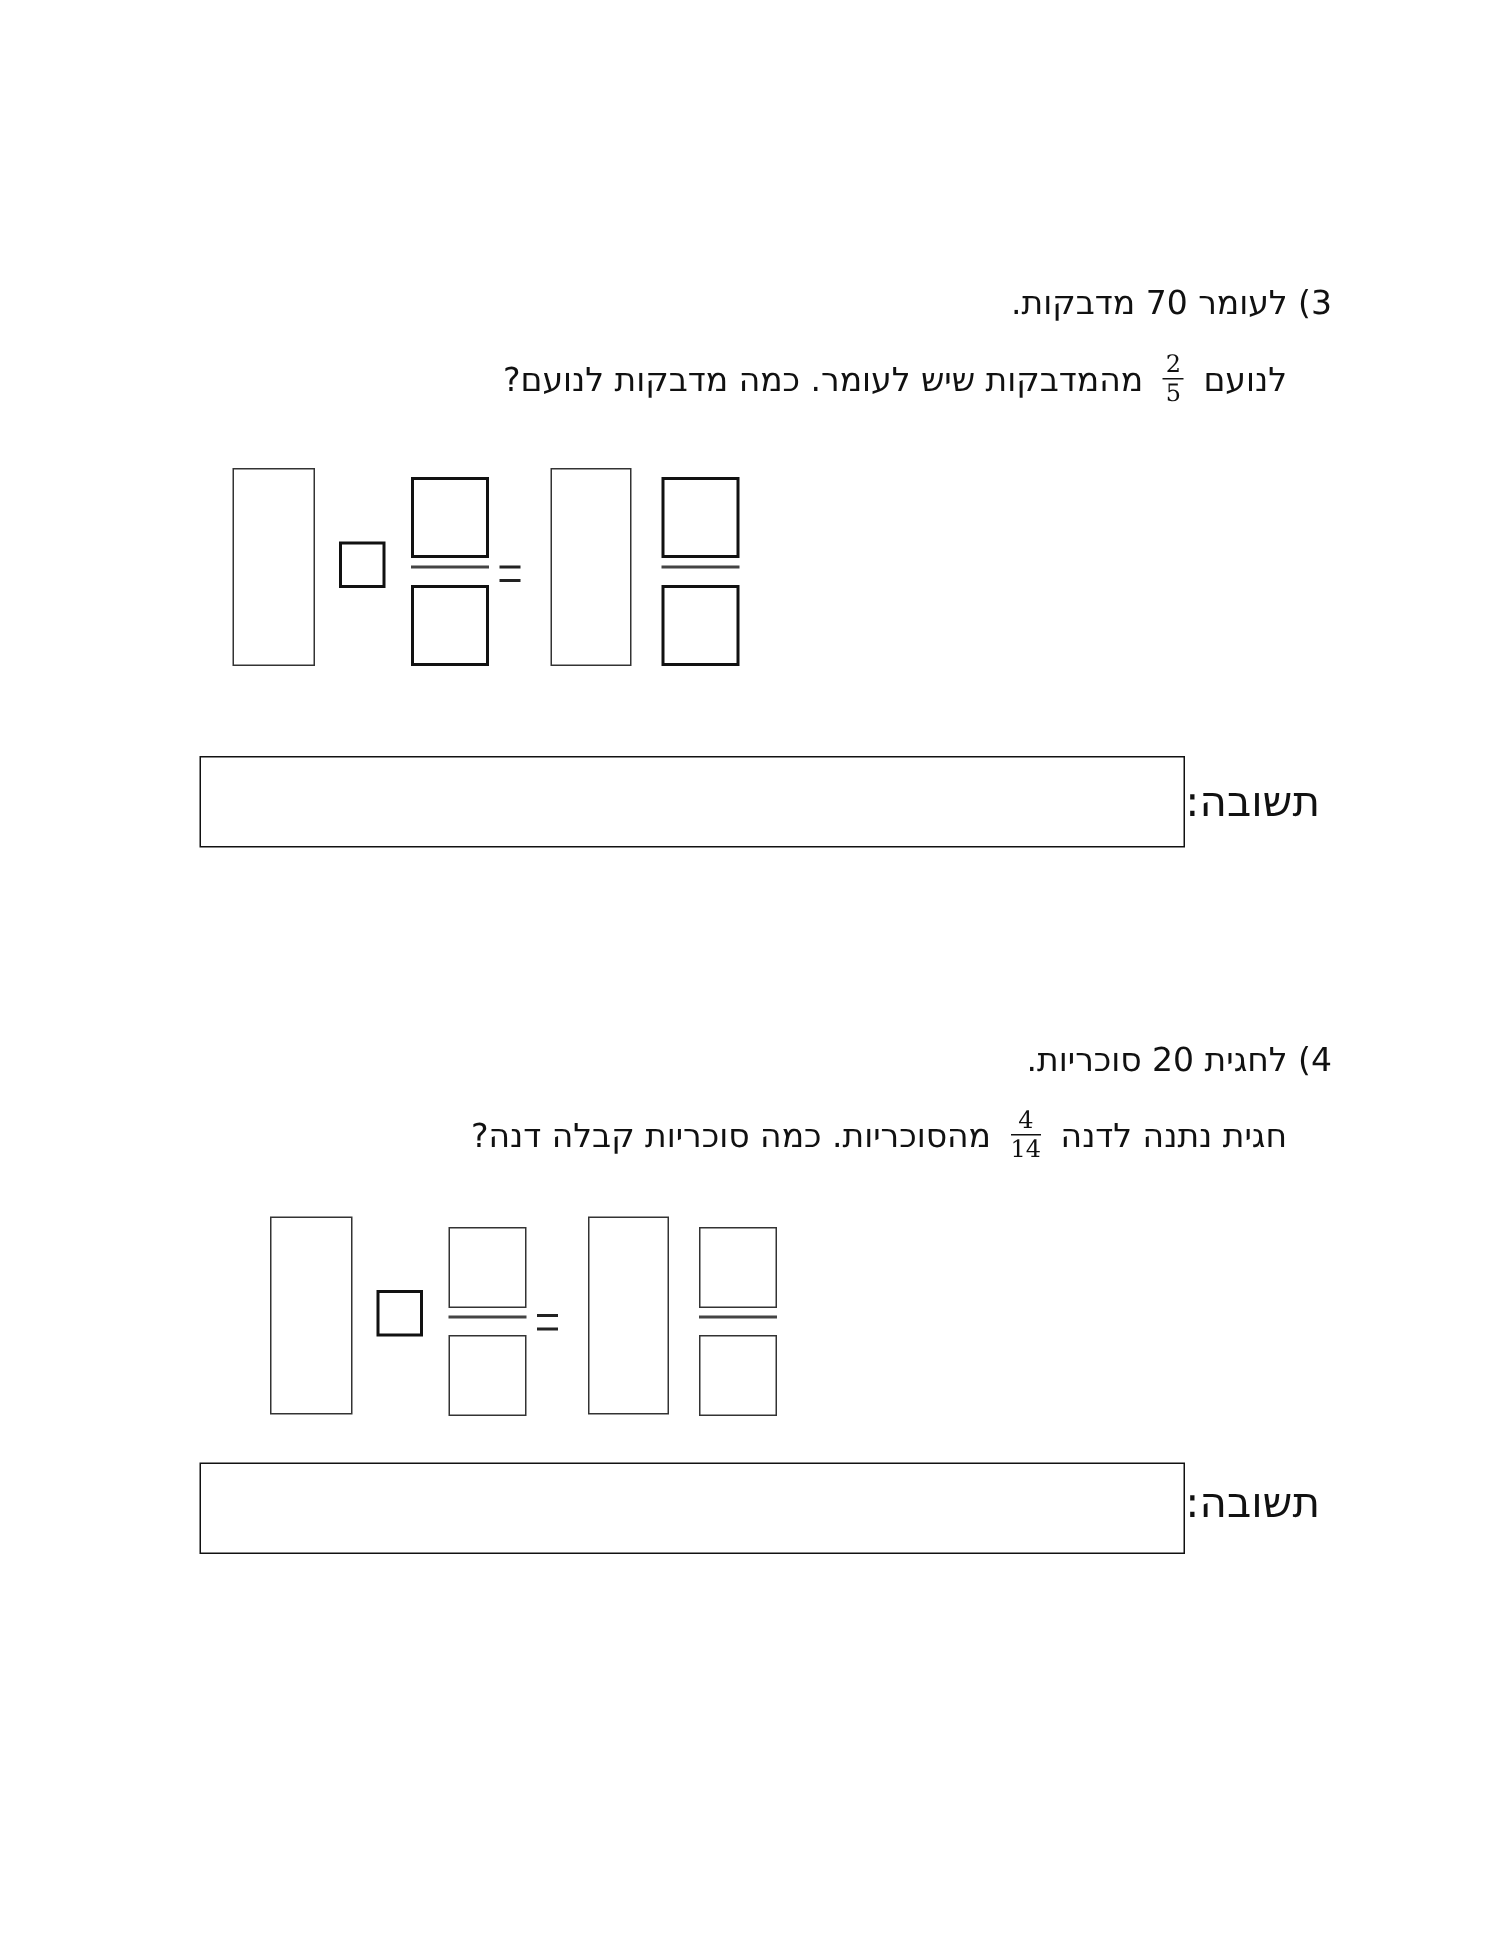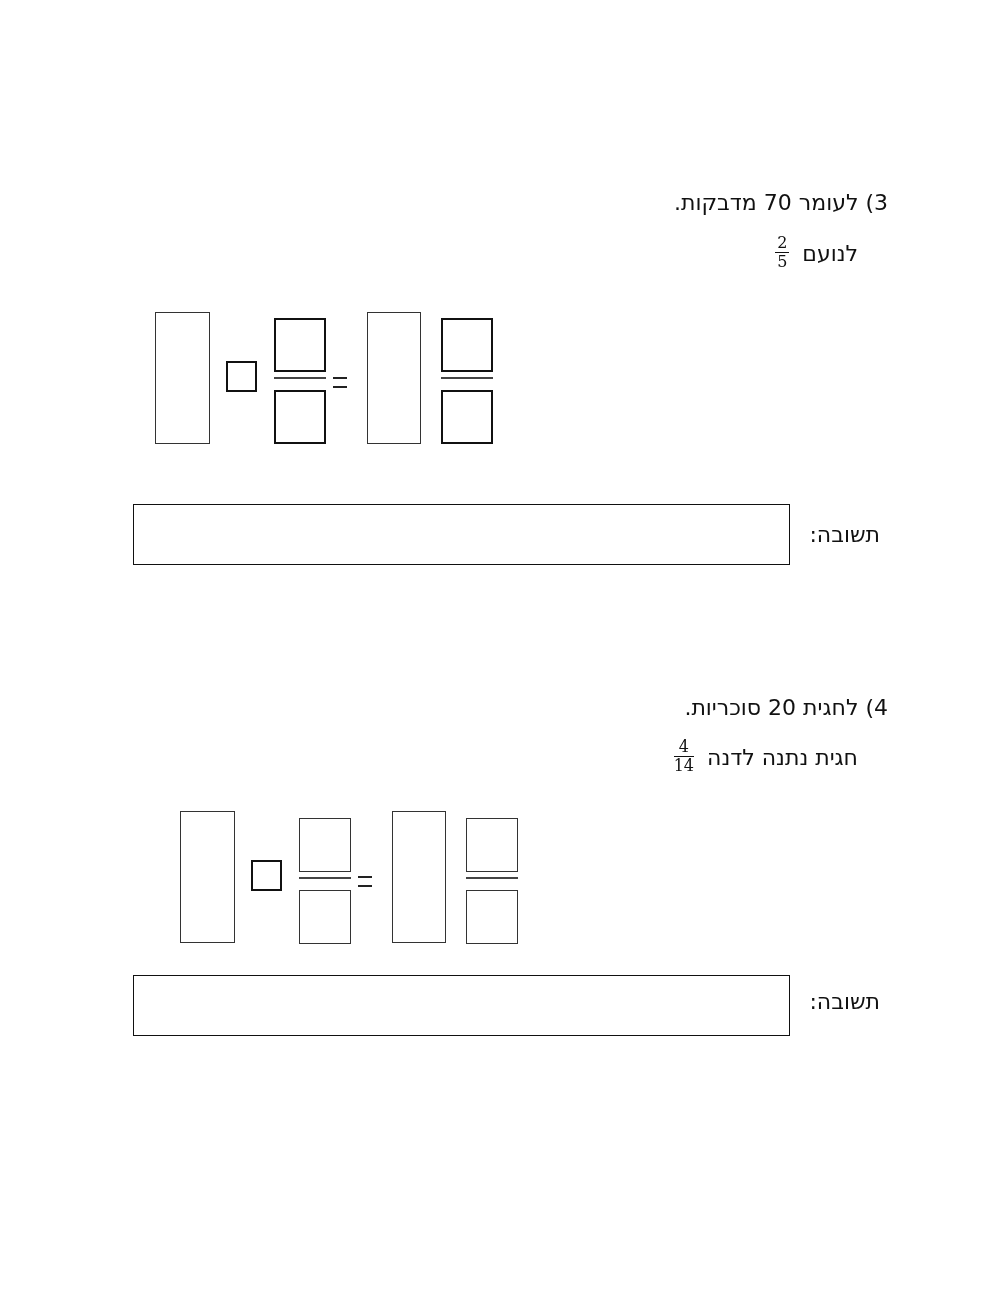--- a/index.html
+++ b/index.html
@@ -59,21 +59,21 @@
       position: absolute;
       width: 14px;
       height: 7px;
       border-top: 2px solid #222;
       border-bottom: 2px solid #222;
     }
 
     .answer-label {
       position: absolute;
       direction: rtl;
-      font-size: 22px;
+      font-size: 28px;
       line-height: 30px;
       white-space: nowrap;
     }
     .answer-box {
       position: absolute;
       border: 1.5px solid #111;
       box-sizing: border-box;
       background: #fff;
     }
   </style>
@@ -84,20 +84,21 @@
   <div class="q-line" style="right:112px; top:188px;">
     <span>3)</span>
     <span>לעומר 70 מדבקות.</span>
   </div>
   <div class="q-line" style="right:142px; top:236px;">
     <span>לנועם</span>
     <span class="inline-frac">
       <span class="top">2</span>
       <span class="bot">5</span>
     </span>
+    <span>מהמדבקות שיש לעומר. כמה מדבקות לנועם?</span>
   </div>
 
   <div>
     <div class="box" style="left:155px; top:312px; width:55px; height:132px;"></div>
     <div class="box dark" style="left:226px; top:361px; width:31px; height:31px;"></div>
     <div class="box dark" style="left:274px; top:318px; width:52px; height:54px;"></div>
     <div class="frac-line" style="left:274px; top:377px; width:52px;"></div>
     <div class="box dark" style="left:274px; top:390px; width:52px; height:54px;"></div>
     <div class="eq-sign" style="left:333px; top:377px;"></div>
     <div class="box" style="left:367px; top:312px; width:54px; height:132px;"></div>
@@ -114,20 +115,21 @@
   <div class="q-line" style="right:112px; top:693px;">
     <span>4)</span>
     <span>לחגית 20 סוכריות.</span>
   </div>
   <div class="q-line" style="right:142px; top:740px;">
     <span>חגית נתנה לדנה</span>
     <span class="inline-frac">
       <span class="top">4</span>
       <span class="bot">14</span>
     </span>
+    <span>מהסוכריות. כמה סוכריות קבלה דנה?</span>
   </div>
 
   <div>
     <div class="box" style="left:180px; top:811px; width:55px; height:132px;"></div>
     <div class="box dark" style="left:251px; top:860px; width:31px; height:31px;"></div>
     <div class="box" style="left:299px; top:818px; width:52px; height:54px;"></div>
     <div class="frac-line" style="left:299px; top:877px; width:52px;"></div>
     <div class="box" style="left:299px; top:890px; width:52px; height:54px;"></div>
     <div class="eq-sign" style="left:358px; top:876px;"></div>
     <div class="box" style="left:392px; top:811px; width:54px; height:132px;"></div>

